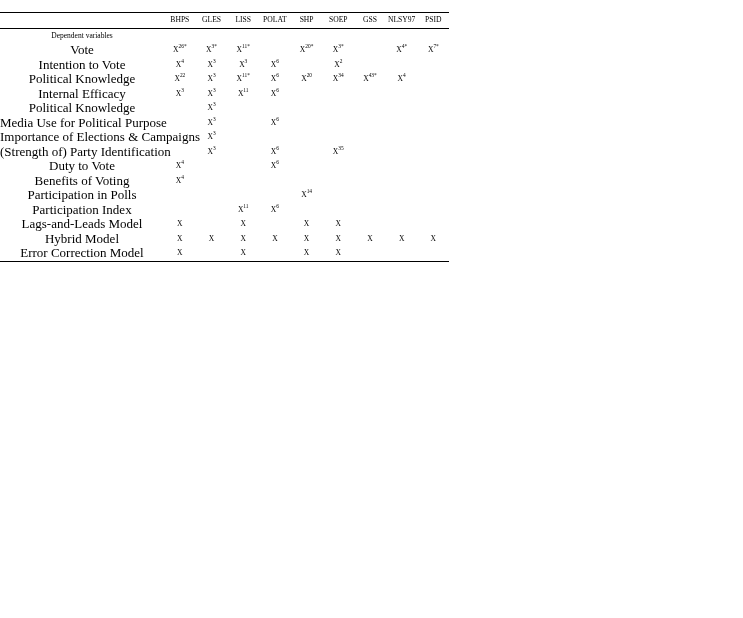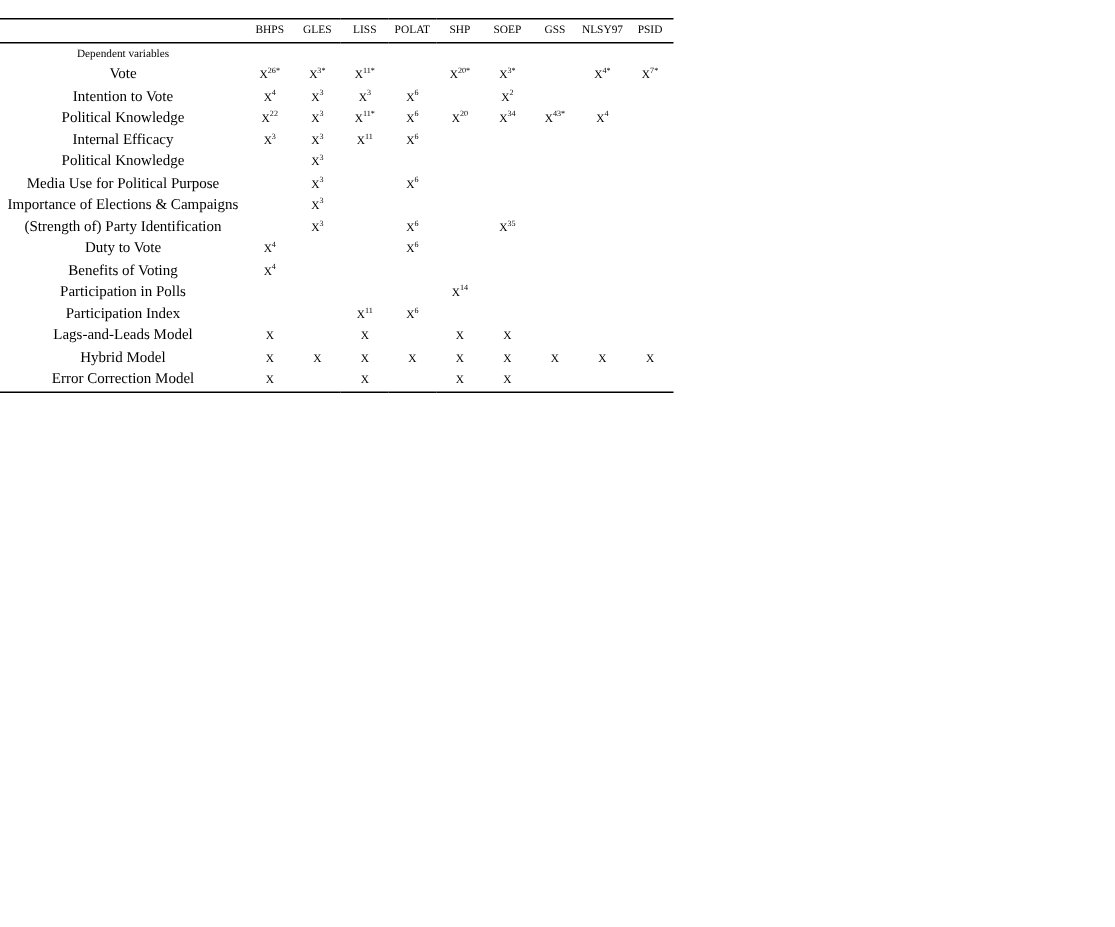--- a/index.html
+++ b/index.html
@@ -54,21 +54,21 @@
   }
   tr.mid-rule td, tr.mid-rule th {
     border-top: 0.7px solid #000;
   }
   tr.bottom-rule td, tr.bottom-rule th {
     border-bottom: 1.1px solid #000;
   }
   td.lbl, th.lbl {
     text-align: left;
     padding-left: 4px;
-    font-size: 10px;
+    font-size: 13px;
   }
   td.section {
     font-weight: bold;
     text-align: left;
     padding-left: 1px;
     font-size: 7.5px;
   }
   sup {
     font-size: 5.4px;
     vertical-align: super;

